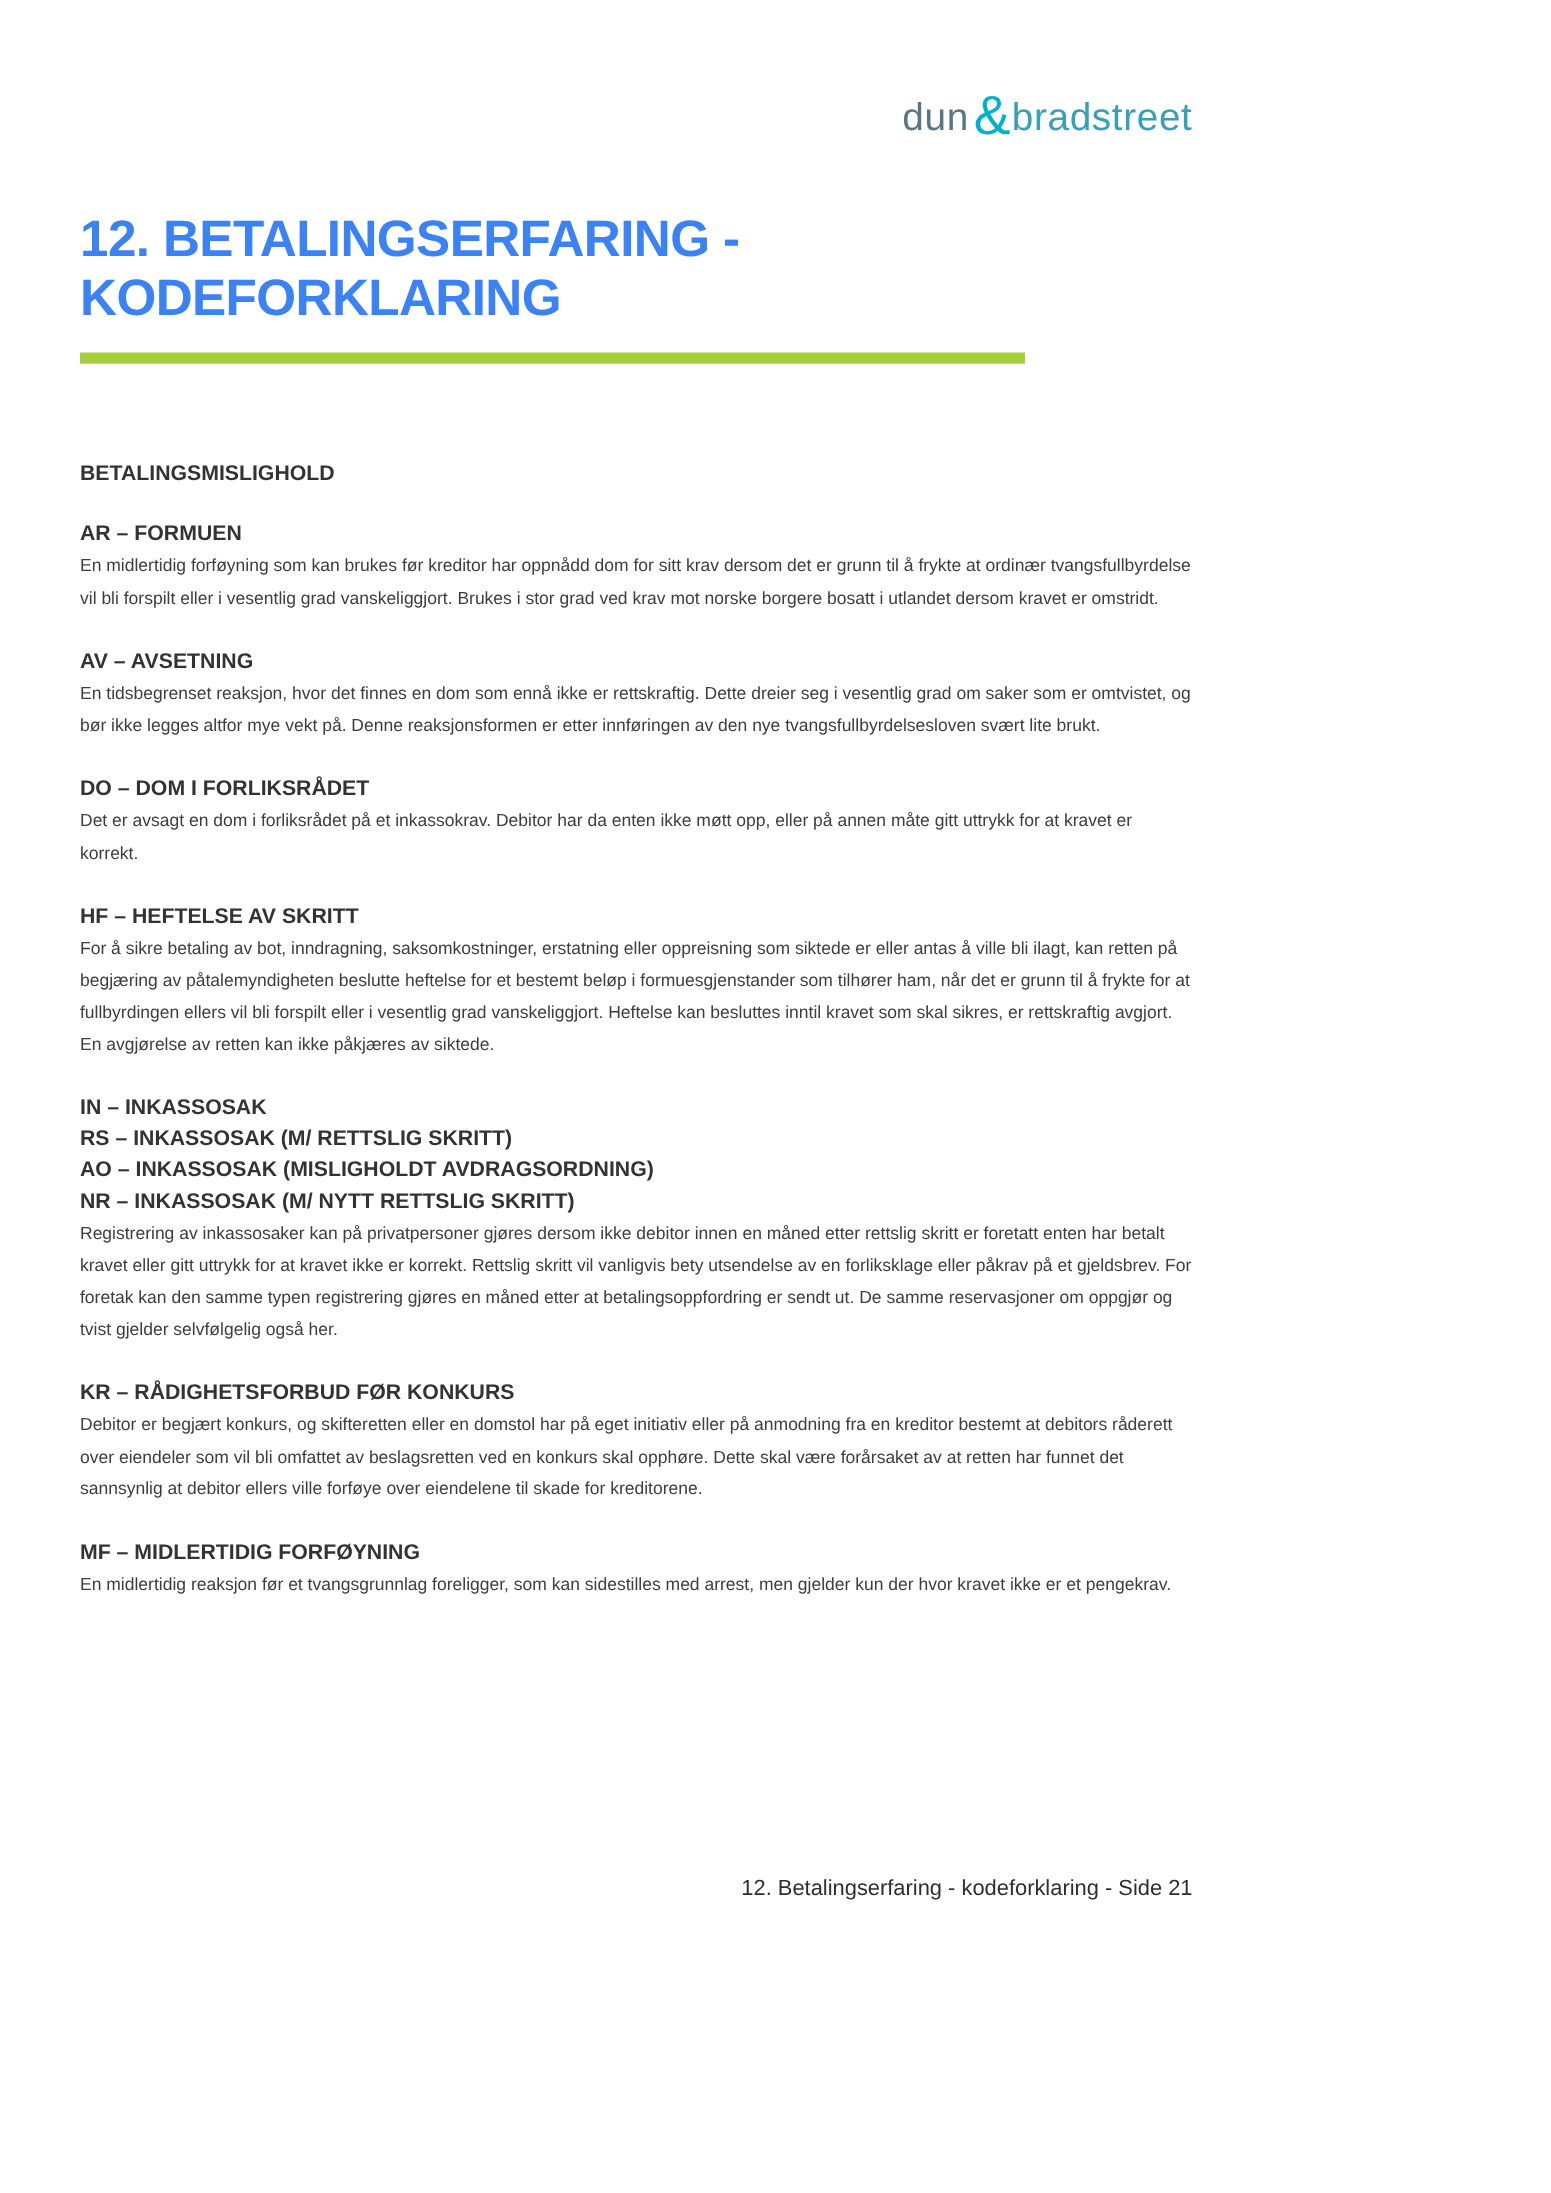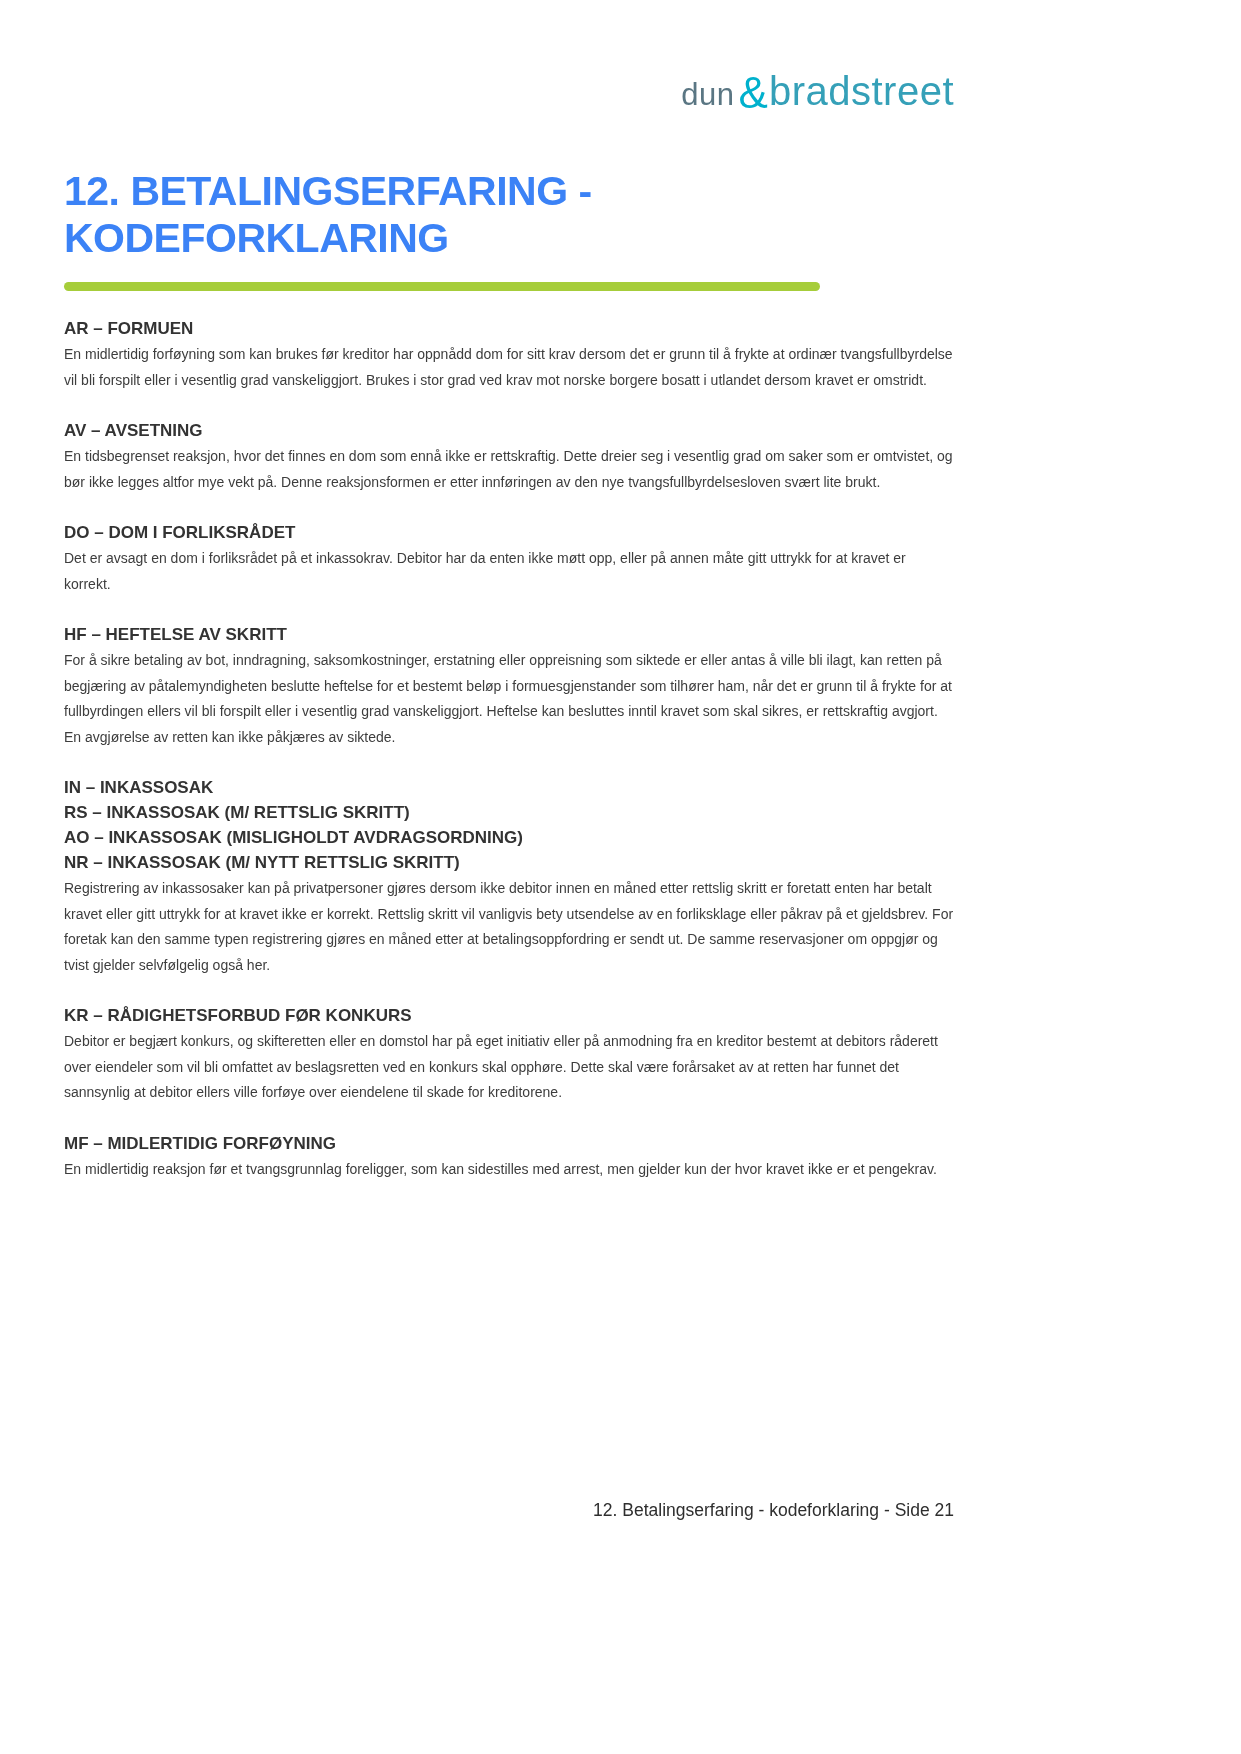--- a/index.html
+++ b/index.html
@@ -1,15 +1,15 @@
 <!DOCTYPE html>
 <html><head>
 <meta charset="utf-8">
 <style>
-  * { margin: 0; padding: 0; box-sizing: border-box; border-radius: 32px; }
+  * { margin: 0; padding: 0; box-sizing: border-box; }
   html, body { background: #ffffff; }
   body { font-family: "Liberation Sans", sans-serif; }
 
   .page {
     position: relative;
     width: 1241px;
     height: 1754px;
     background: #ffffff;
     overflow: hidden;
   }
@@ -39,21 +39,21 @@
   }
   .logo .amp {
     font-size: 44px;
     color: #00b1cd;
     font-weight: 400;
     margin: 0 1px 0 4px;
     position: relative;
     top: 3px;
   }
   .logo .bradstreet {
-    font-size: 40px;
+    font-size: 31px;
     color: #35a0b8;
     letter-spacing: 0.5px;
   }
 
   
   .doc-title {
     padding-top: 168px;
     font-size: 41px;
     font-weight: 800;
     letter-spacing: -0.5px;
@@ -113,20 +113,21 @@
     <div class="logo">
       <span class="dun">dun</span>
       <span class="amp">&amp;</span>
       <span class="bradstreet">bradstreet</span>
     </div>
 
     <h1 class="doc-title">12. BETALINGSERFARING - KODEFORKLARING</h1>
 
     <div class="accent-rule" style="background: rgb(166, 205, 58);"></div>
 
+    <div class="category-heading">BETALINGSMISLIGHOLD</div>
 
     <div class="sections" id="sections-container">
         <div class="section">
           <div class="sec-heading">AR – FORMUEN</div>
           <p class="sec-body">En midlertidig forføyning som kan brukes før kreditor har oppnådd dom for sitt krav dersom det er grunn til å frykte at ordinær tvangsfullbyrdelse vil bli forspilt eller i vesentlig grad vanskeliggjort. Brukes i stor grad ved krav mot norske borgere bosatt i utlandet dersom kravet er omstridt.</p>
         </div>
         <div class="section">
           <div class="sec-heading">AV – AVSETNING</div>
           <p class="sec-body">En tidsbegrenset reaksjon, hvor det finnes en dom som ennå ikke er rettskraftig. Dette dreier seg i vesentlig grad om saker som er omtvistet, og bør ikke legges altfor mye vekt på. Denne reaksjonsformen er etter innføringen av den nye tvangsfullbyrdelsesloven svært lite brukt.</p>
         </div>

